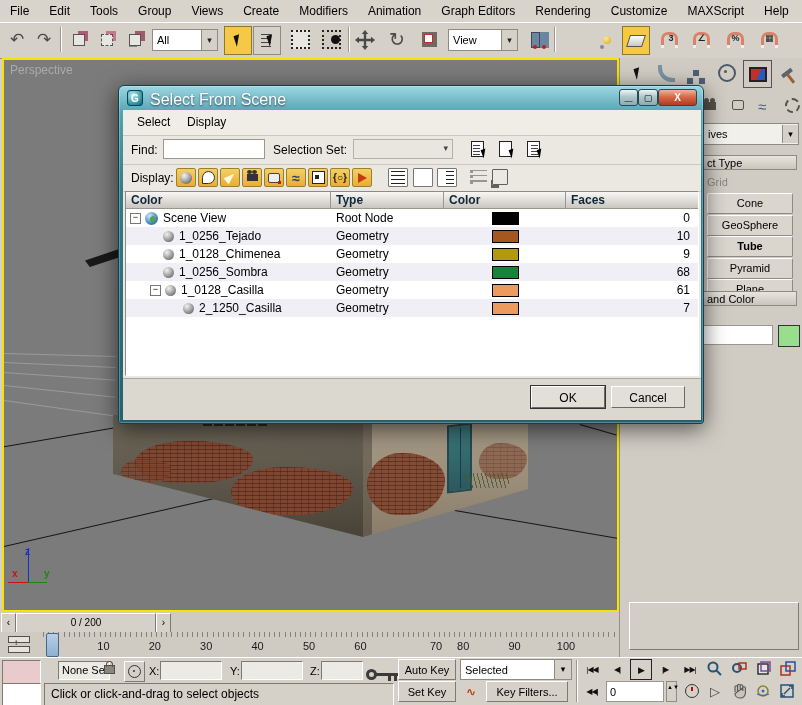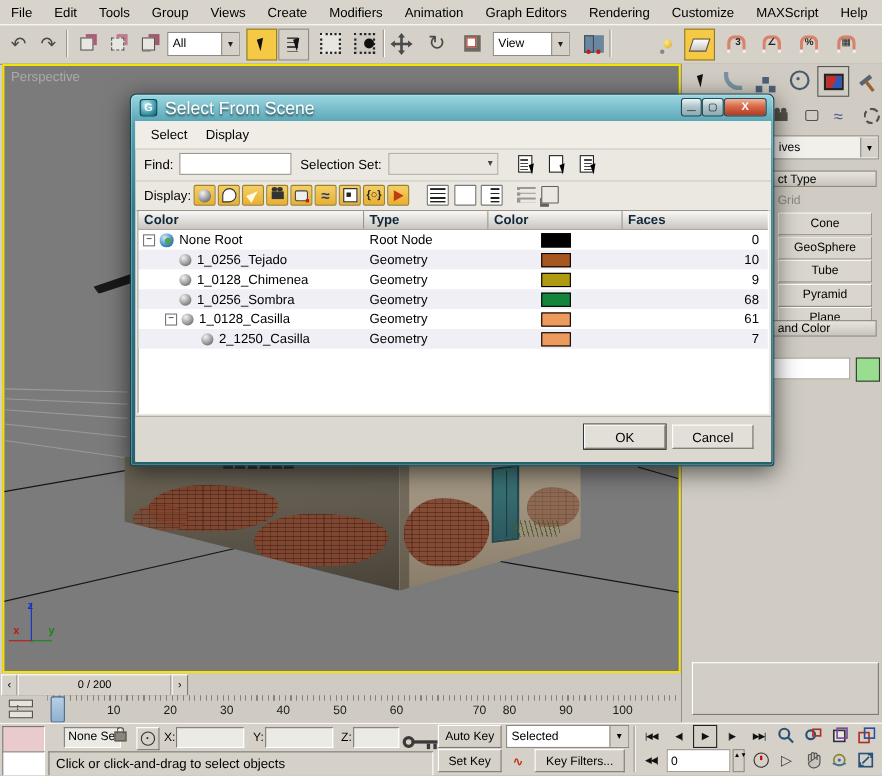--- a/index.html
+++ b/index.html
@@ -331,21 +331,21 @@
     <div class="abs" style="left:79px;top:65px;width:98px;height:20px;background:#F2F0EB;border:1px solid #8F8B83;display:flex;align-items:center">
       <span style="flex:1;padding-left:8px;font-size:11px">ives</span>
       <span style="width:15px;height:18px;background:#D5D1C8;border-left:1px solid #8F8B83;text-align:center;font-size:9px;line-height:18px">▾</span>
     </div>
 
     <div class="rollout" style="top:97px"><span>ct Type</span></div>
     <div class="abs" style="left:87px;top:118px;font-size:11px;color:#8A8680">Grid</div>
     <div>
         <div class="cp-btn" style="top: 135px;">Cone</div>
         <div class="cp-btn" style="top: 157px;">GeoSphere</div>
-        <div class="cp-btn" style="top: 178px;">Tube</div>
+        <div class="cp-btn" style="top: 178px; font-weight: bold;">Tube</div>
         <div class="cp-btn" style="top: 200px;">Pyramid</div>
         <div class="cp-btn" style="top: 221px;">Plane</div>
       </div>
     <div class="rollout" style="top:233px"><span>and Color</span></div>
     <input class="abs dfield" style="left: 79px; top: 267px; width: 74px; height: 20px;">
     <div class="abs" style="left: 158px; top: 267px; width: 20px; height: 20px; border: 1px solid rgb(51, 51, 51); background: rgb(152, 222, 142);"></div>
     <div class="abs raised" style="left:9px;top:544px;width:168px;height:46px;background:#D2CEC6"></div>
   </div>
 
   <div id="timeslider-row" class="abs">
@@ -566,21 +566,21 @@
           <div class="th" style="width:205px">Color</div>
           <div class="th" style="width:113px">Type</div>
           <div class="th" style="width:122px">Color</div>
           <div class="th" style="flex:1">Faces</div>
         </div>
         <div id="tbody">
             <div class="trow">
               <div class="tc name" style="width: 205px; padding-left: 4px;">
                 <span class="expander">−</span>
                 <span class="icon-world"></span>
-                <span>None Root</span>
+                <span>Scene View</span>
               </div>
               <div class="tc type" style="width: 113px;">Root Node</div>
               <div class="tc color" style="width: 122px;">
                 <span class="swatch" style="background: rgb(0, 0, 0);"></span>
               </div>
               <div class="tc faces" style="flex: 1 1 0%;">0</div>
             </div>
             <div class="trow stripe">
               <div class="tc name" style="width: 205px; padding-left: 24px;">
                 <span class="exsp"></span>

